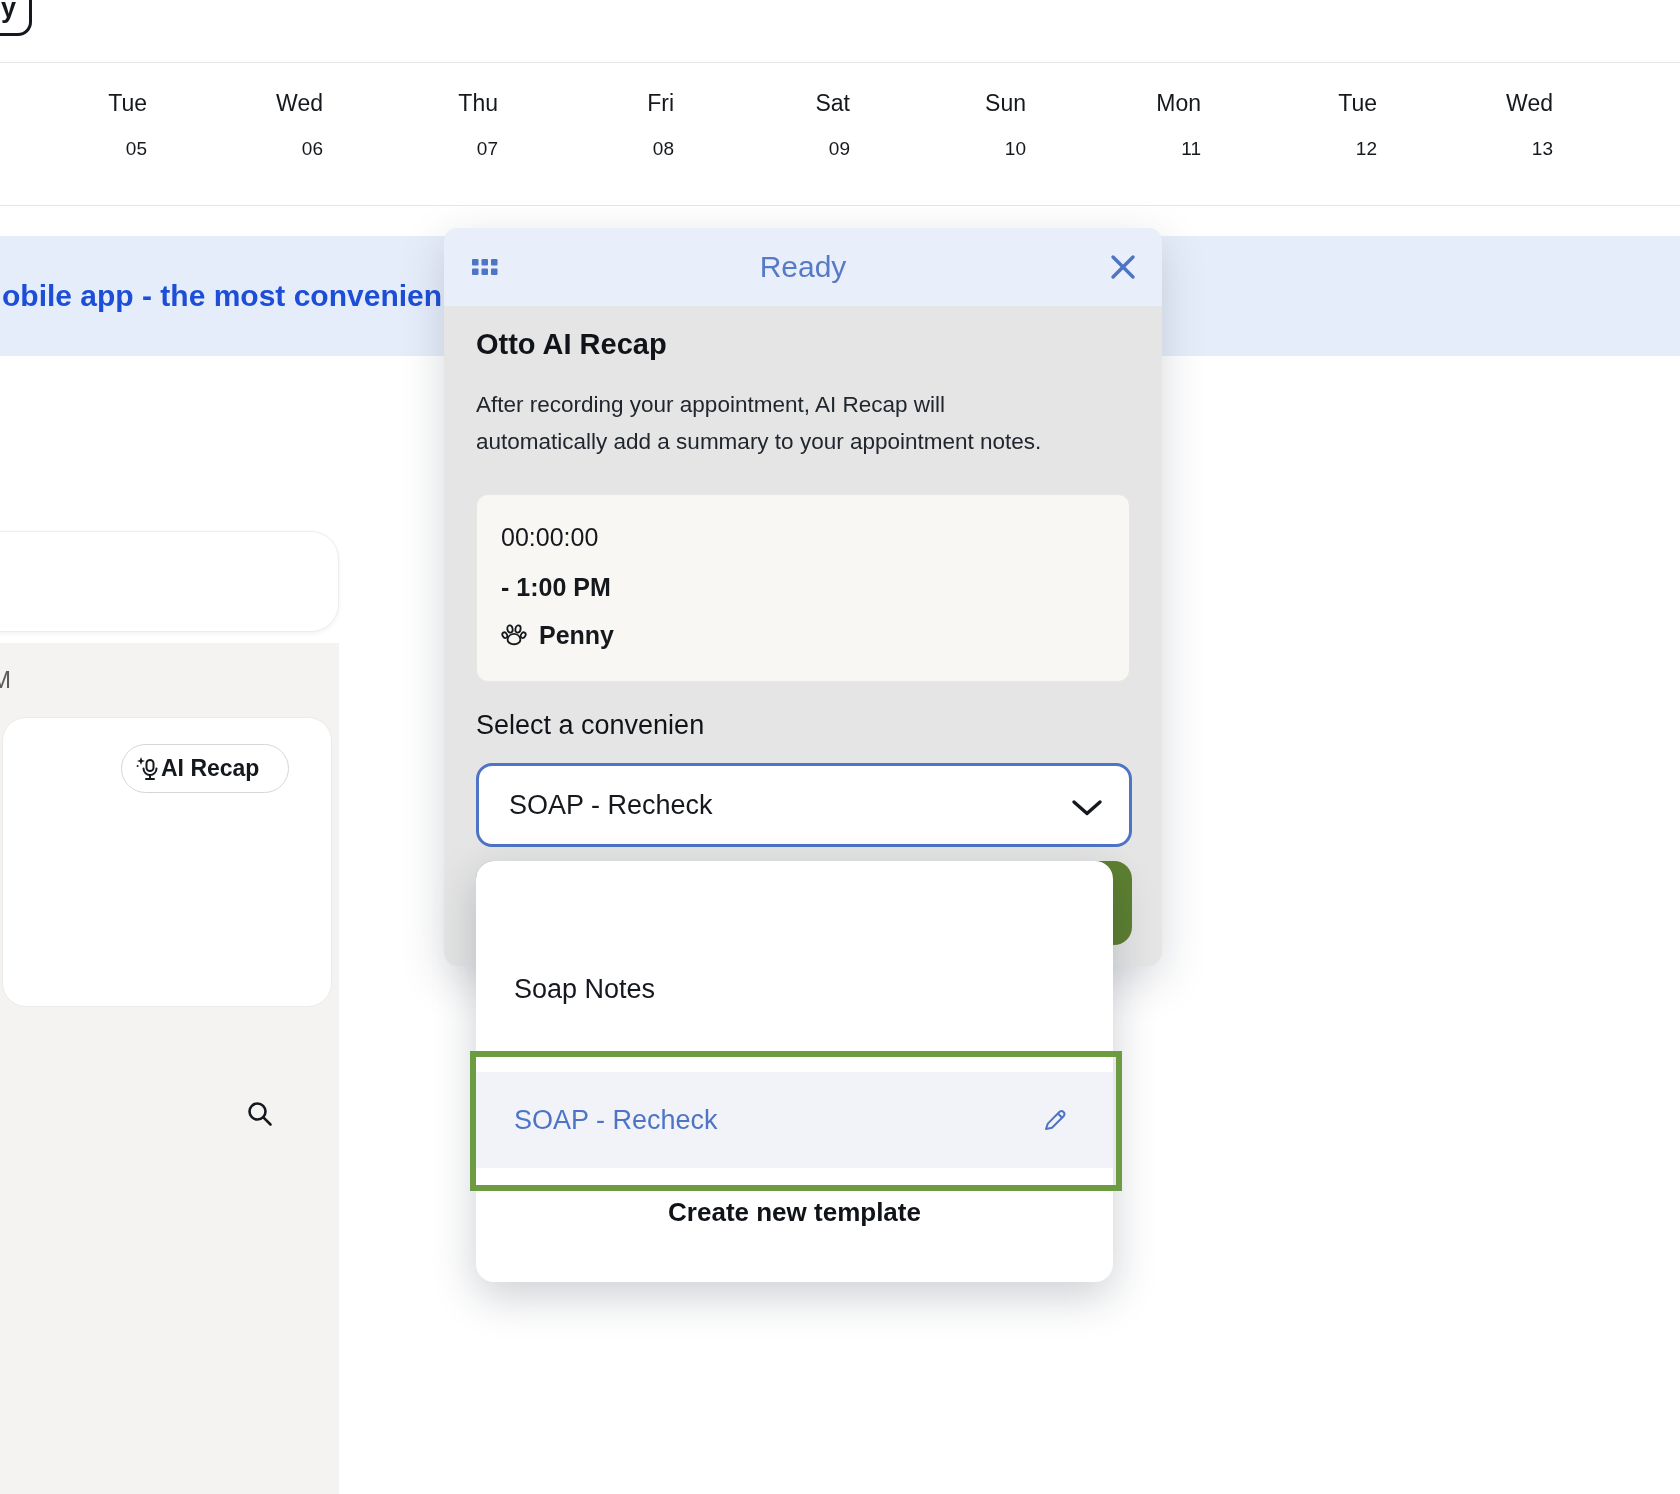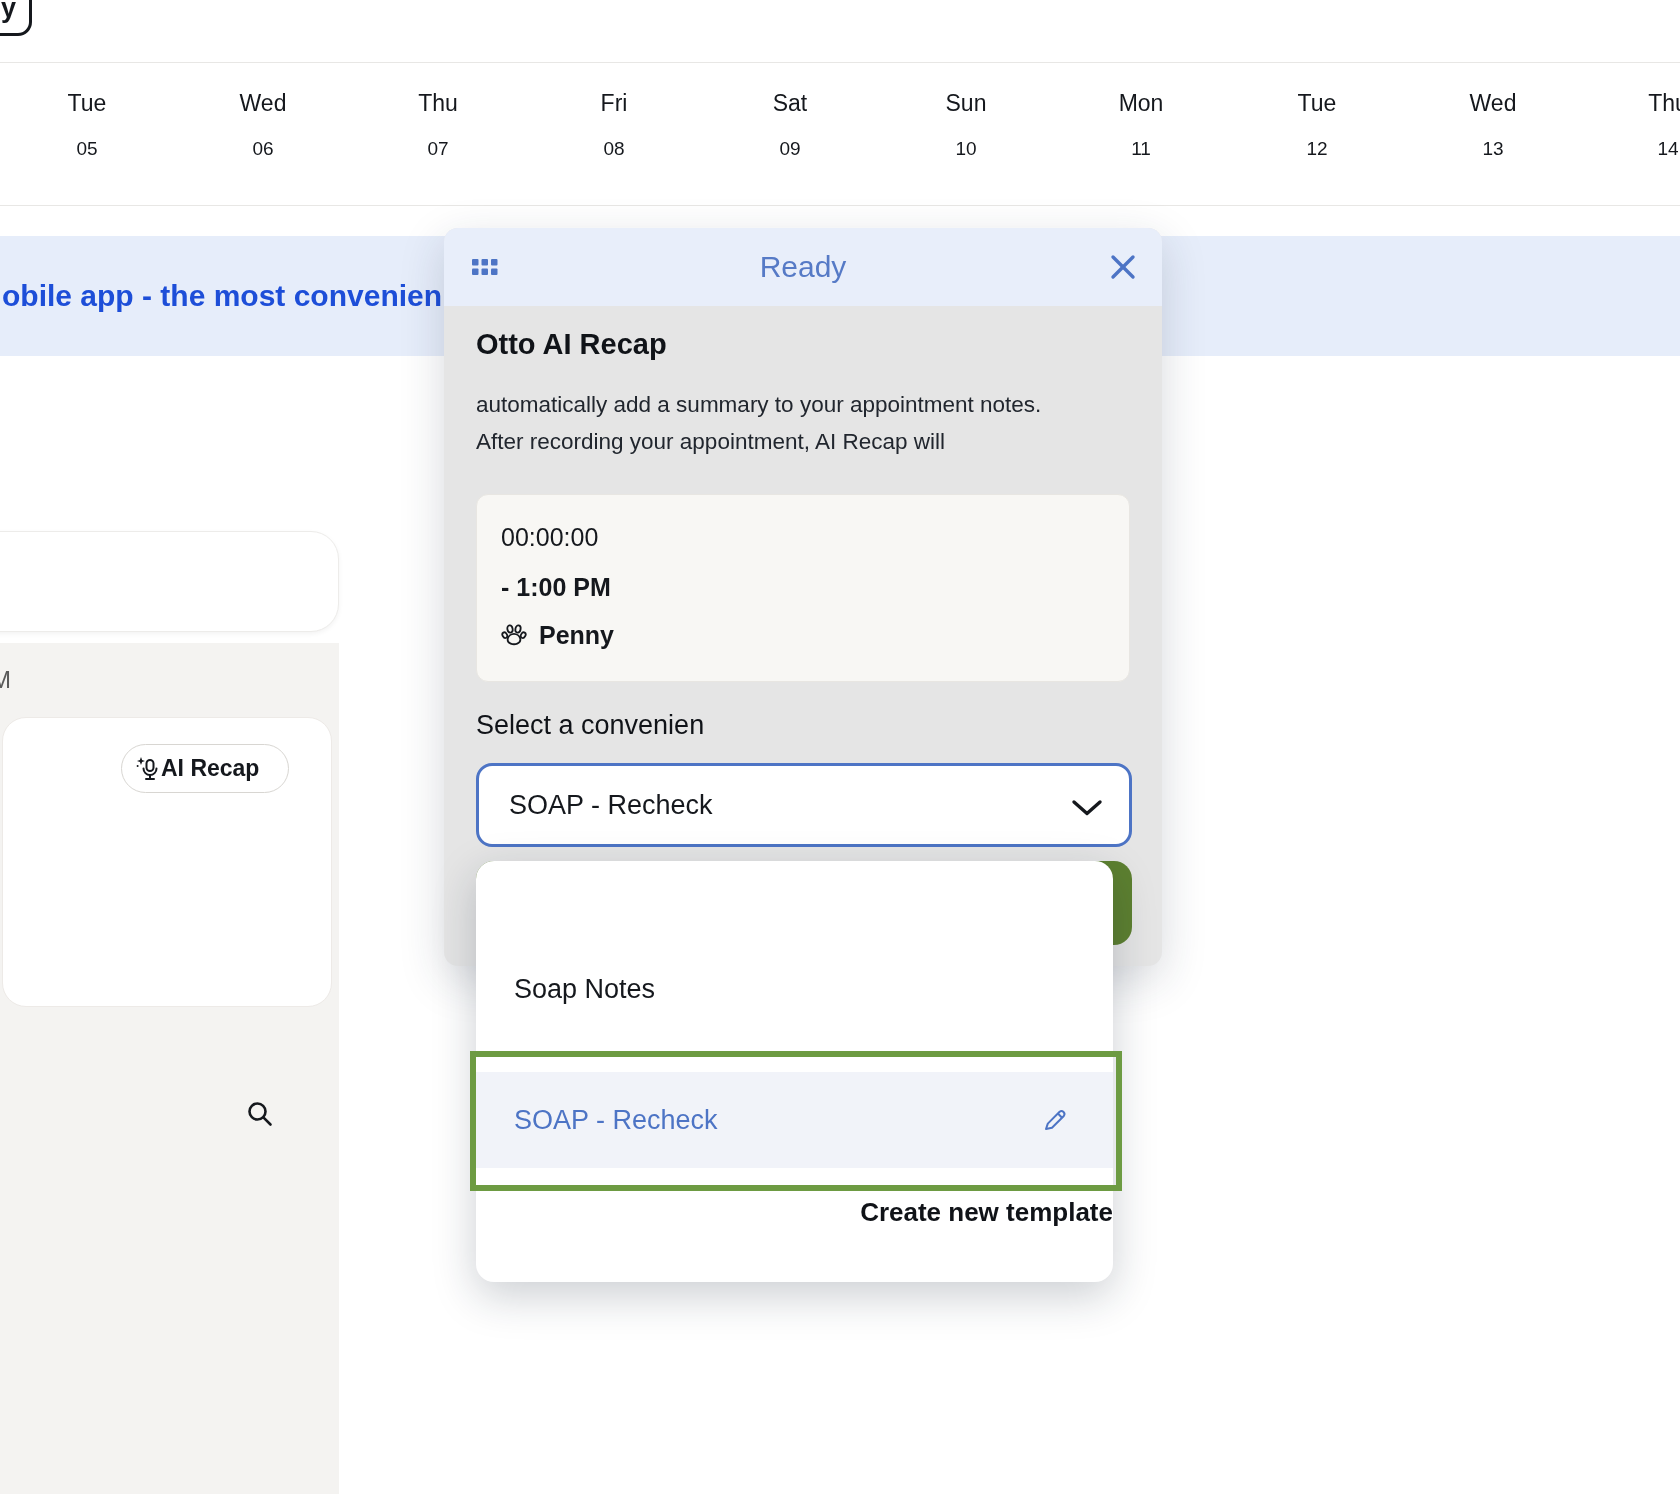--- a/index.html
+++ b/index.html
@@ -14,21 +14,21 @@
   
   .today-btn{
     left:-72px;top:-20px;width:104px;height:56px;
     background:#fff;border:3px solid #15181d;border-radius:14px;
     display:flex;align-items:center;justify-content:flex-end;
     padding-right:13px;box-sizing:border-box;
     font-size:27px;font-weight:700;
   }
   .divider{left:0;width:1680px;height:1px;background:#e8e7e5;}
   .d1{top:62px;} .d2{top:205px;}
-  .day-col{top:88px;width:120px;text-align:center;}
+  .day-col{top:88px;width:120px;text-align:right;}
   .day-name{font-size:23px;color:#15181d;line-height:30px;}
   .day-date{font-size:19px;color:#15181d;line-height:38px;margin-top:12px;}
 
   
   .banner{left:0;top:236px;width:1680px;height:120px;background:#e6edfa;z-index:1;}
   .banner-text{
     left:2px;top:236px;height:120px;line-height:120px;
     font-size:30px;font-weight:700;color:#1d4ed8;white-space:nowrap;z-index:2;
   }
 
@@ -96,21 +96,21 @@
   }
   .dd-item{left:38px;font-size:27px;color:#15181d;cursor:pointer;}
   .dd1{top:113px;} .dd2{top:207px;}
   .dd-selected-row{
     left:0;top:211px;width:637px;height:96px;background:#f1f3f9;
     display:flex;align-items:center;cursor:pointer;
   }
   .dd-selected-label{margin-left:38px;font-size:27px;color:#4d74c5;}
   .pencil-ic{position:absolute;right:44px;top:34px;width:28px;height:28px;cursor:pointer;}
   .dd-footer{
-    left:0;top:336px;width:637px;text-align:right;
+    left:0;top:336px;width:637px;text-align:center;
     font-size:26px;font-weight:700;color:#101318;cursor:pointer;
   }
 
   
   .action-highlight{
     left:470px;top:1051px;width:652px;height:140px;box-sizing:border-box;
     border:6px solid #6d9b42;z-index:30;pointer-events:none;
   }
 </style>
 </head>
@@ -204,22 +204,22 @@
     <rect x="19" y="9.5" width="6.5" height="6.5" rx="1" fill="#4d74c5"></rect>
   </svg>
   <div class="abs ready-label">Ready</div>
   <svg class="abs close-ic" viewBox="0 0 30 30">
     <line x1="5" y1="5" x2="25" y2="25" stroke="#4d74c5" stroke-width="3.4" stroke-linecap="round"></line>
     <line x1="25" y1="5" x2="5" y2="25" stroke="#4d74c5" stroke-width="3.4" stroke-linecap="round"></line>
   </svg>
 
   <div class="abs modal-title">Otto AI Recap</div>
   <div class="abs modal-desc">
+    <div>After recording your appointment, AI Recap will</div>
     <div>automatically add a summary to your appointment notes.</div>
-    <div>After recording your appointment, AI Recap will</div>
   </div>
 
   <div class="abs info-card">
     <div class="abs info-line il1">00:00:00</div>
     <div class="abs info-line il2">- 1:00 PM</div>
     <div class="abs info-line il3">
       <svg width="26" height="26" viewBox="0 0 26 26">
         <ellipse cx="9" cy="6" rx="2.6" ry="3.6" transform="rotate(-12 9 6)" fill="none" stroke="#15181d" stroke-width="1.8"></ellipse>
         <ellipse cx="17" cy="6" rx="2.6" ry="3.6" transform="rotate(12 17 6)" fill="none" stroke="#15181d" stroke-width="1.8"></ellipse>
         <ellipse cx="3.8" cy="12.2" rx="2.2" ry="3" transform="rotate(-30 3.8 12.2)" fill="none" stroke="#15181d" stroke-width="1.8"></ellipse>

